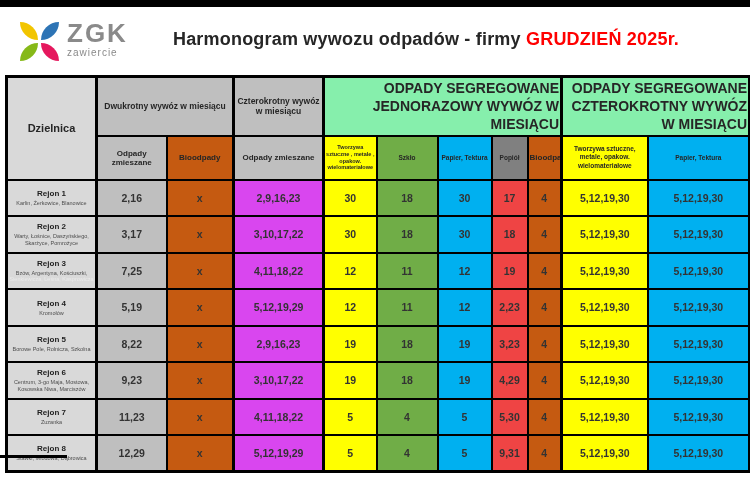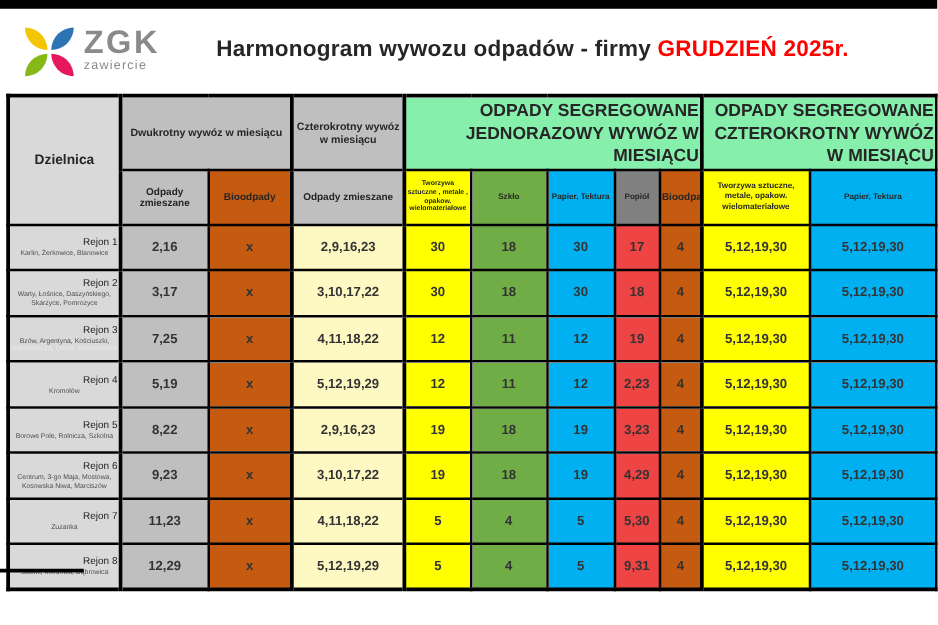--- a/index.html
+++ b/index.html
@@ -41,30 +41,30 @@
   .h-yellow { background:#ffff00; font-size:5.5px; line-height:1.2; }
   .h-yellow-wide { background:#ffff00; font-size:6.5px; line-height:1.3; }
   .h-green  { background:#70ad47; font-size:6.5px; }
   .h-blue   { background:#00b0f0; font-size:6.5px; }
   .h-popiol { background:#808080; font-size:6.5px; }
 
   td.val { font-size:10.5px; font-weight:bold; color:#333; }
   .c0 { background:#d9d9d9; }
   .c1 { background:#bfbfbf; }
   .c2 { background:#c55a11; }
-  .c3 { background:#fef9c3;text-align:center; }
+  .c3 { background:#d946ef;text-align:center; }
   .c4 { background:#ffff00; }
   .c5 { background:#70ad47; }
   .c6 { background:#00b0f0; }
   .c7 { background:#ef4444; }
   .c8 { background:#c55a11; }
   .c9 { background:#ffff00; }
   .c10{ background:#00b0f0; }
 
-  .rname { font-size:8px; font-weight:normal; color:#1f1f1f; margin-bottom:2px;text-align:right; }
+  .rname { font-size:8px; font-weight:bold; color:#1f1f1f; margin-bottom:2px; }
   .rstreets { font-size:5.5px; color:#4d4d4d; line-height:1.2; }
   .rstreets.light { color:#eaeaea; }
   .rstreets:empty { display:none; }
 
   .edge-artifact { position:absolute; left:0; top:455px; width:67px; height:3px; background:#000; }
 
   .footer { position:absolute; left:4px; top:461px; width:744px; font-size:9.5px; color:#1a1a1a; line-height:1.55; }
 </style>
 </head>
 <body>

